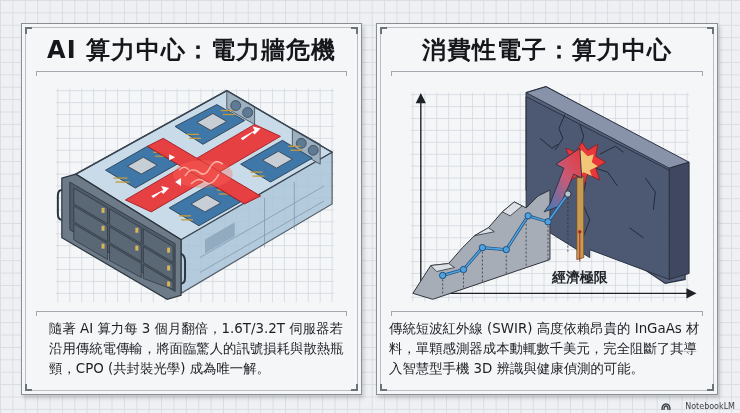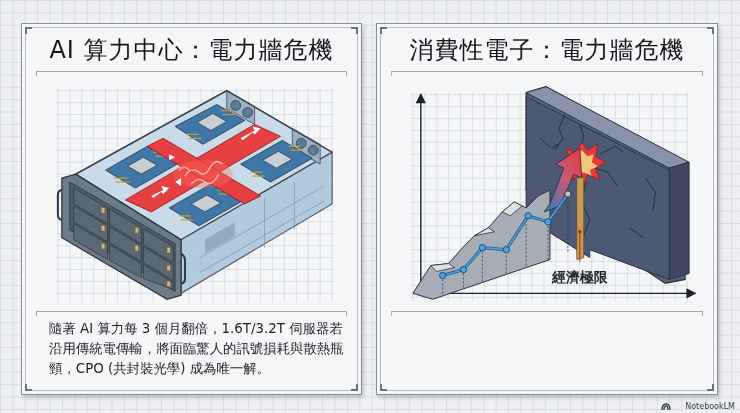--- a/index.html
+++ b/index.html
@@ -34,21 +34,21 @@
   .c-tr { top: 3px; right: 3px; border-width: 2px 2px 0 0; }
   .c-bl { bottom: 3px; left: 3px; border-width: 0 0 2px 2px; }
   .c-br { bottom: 3px; right: 3px; border-width: 0 2px 2px 0; }
   #panel-left { left: 21px; width: 341px; }
   #panel-right { left: 376px; width: 342px; }
   .panel-title {
     position: absolute;
     top: 10px; left: 0; right: 0;
     text-align: center;
     font-size: 24px;
-    font-weight: normal;
+    font-weight: bold;
     letter-spacing: 1px;
     color: #15171b;
   }
   .divider {
     position: absolute;
     left: 14px; right: 14px;
     height: 4px;
     border-top: 1px solid #a3a8af;
   }
   .divider::before, .divider::after {
@@ -260,21 +260,21 @@
   <div class="divider div-bottom"></div>
   <div class="panel-body">隨著 AI 算力每 3 個月翻倍，1.6T/3.2T 伺服器若沿用傳統電傳輸，將面臨驚人的訊號損耗與散熱瓶頸，CPO (共封裝光學) 成為唯一解。</div>
 </div>
 
 <div class="panel" id="panel-right">
   <span class="corner c-tl"></span>
   <span class="corner c-tr"></span>
   <span class="corner c-bl"></span>
   <span class="corner c-br"></span>
 
-  <div class="panel-title">消費性電子：電力牆危機</div>
+  <div class="panel-title">消費性電子：算力中心</div>
   <div class="divider div-top"></div>
 
   <div class="illustration">
     <svg viewBox="0 0 314 230">
 
       <g stroke="#d3d8df" stroke-width="0.8">
         <line x1="22" y1="14" x2="22" y2="224"></line>
           <line x1="34" y1="14" x2="34" y2="224"></line>
           <line x1="46" y1="14" x2="46" y2="224"></line>
         <line x1="58" y1="14" x2="58" y2="224"></line>
@@ -382,20 +382,21 @@
       </g>
       <circle cx="178" cy="116" r="3.2" fill="#b9c3d0" stroke="#2a3142" stroke-width="1"></circle>
 
       <line x1="190" y1="154" x2="190" y2="184" stroke="#b3262a" stroke-width="1"></line>
       <circle cx="190" cy="154" r="1.8" fill="#b3262a"></circle>
       <text class="wall-label" x="190" y="205" text-anchor="middle" font-size="14" fill="#1e2228">經濟極限</text>
     </svg>
   </div>
 
   <div class="divider div-bottom"></div>
+  <div class="panel-body">傳統短波紅外線 (SWIR) 高度依賴昂貴的 InGaAs 材料，單顆感測器成本動輒數千美元，完全阻斷了其導入智慧型手機 3D 辨識與健康偵測的可能。</div>
 </div>
 
 <div class="watermark">
   <svg class="wm-icon" viewBox="0 0 10 7">
     <path d="M1,7 Q1,1 5,1 Q9,1 9,7 M3,7 Q3,3 5,3 Q7,3 7,7" fill="none" stroke="#3c4047" stroke-width="1.4"></path>
   </svg>
   <span>NotebookLM</span>
 </div>
 
 </body></html>

